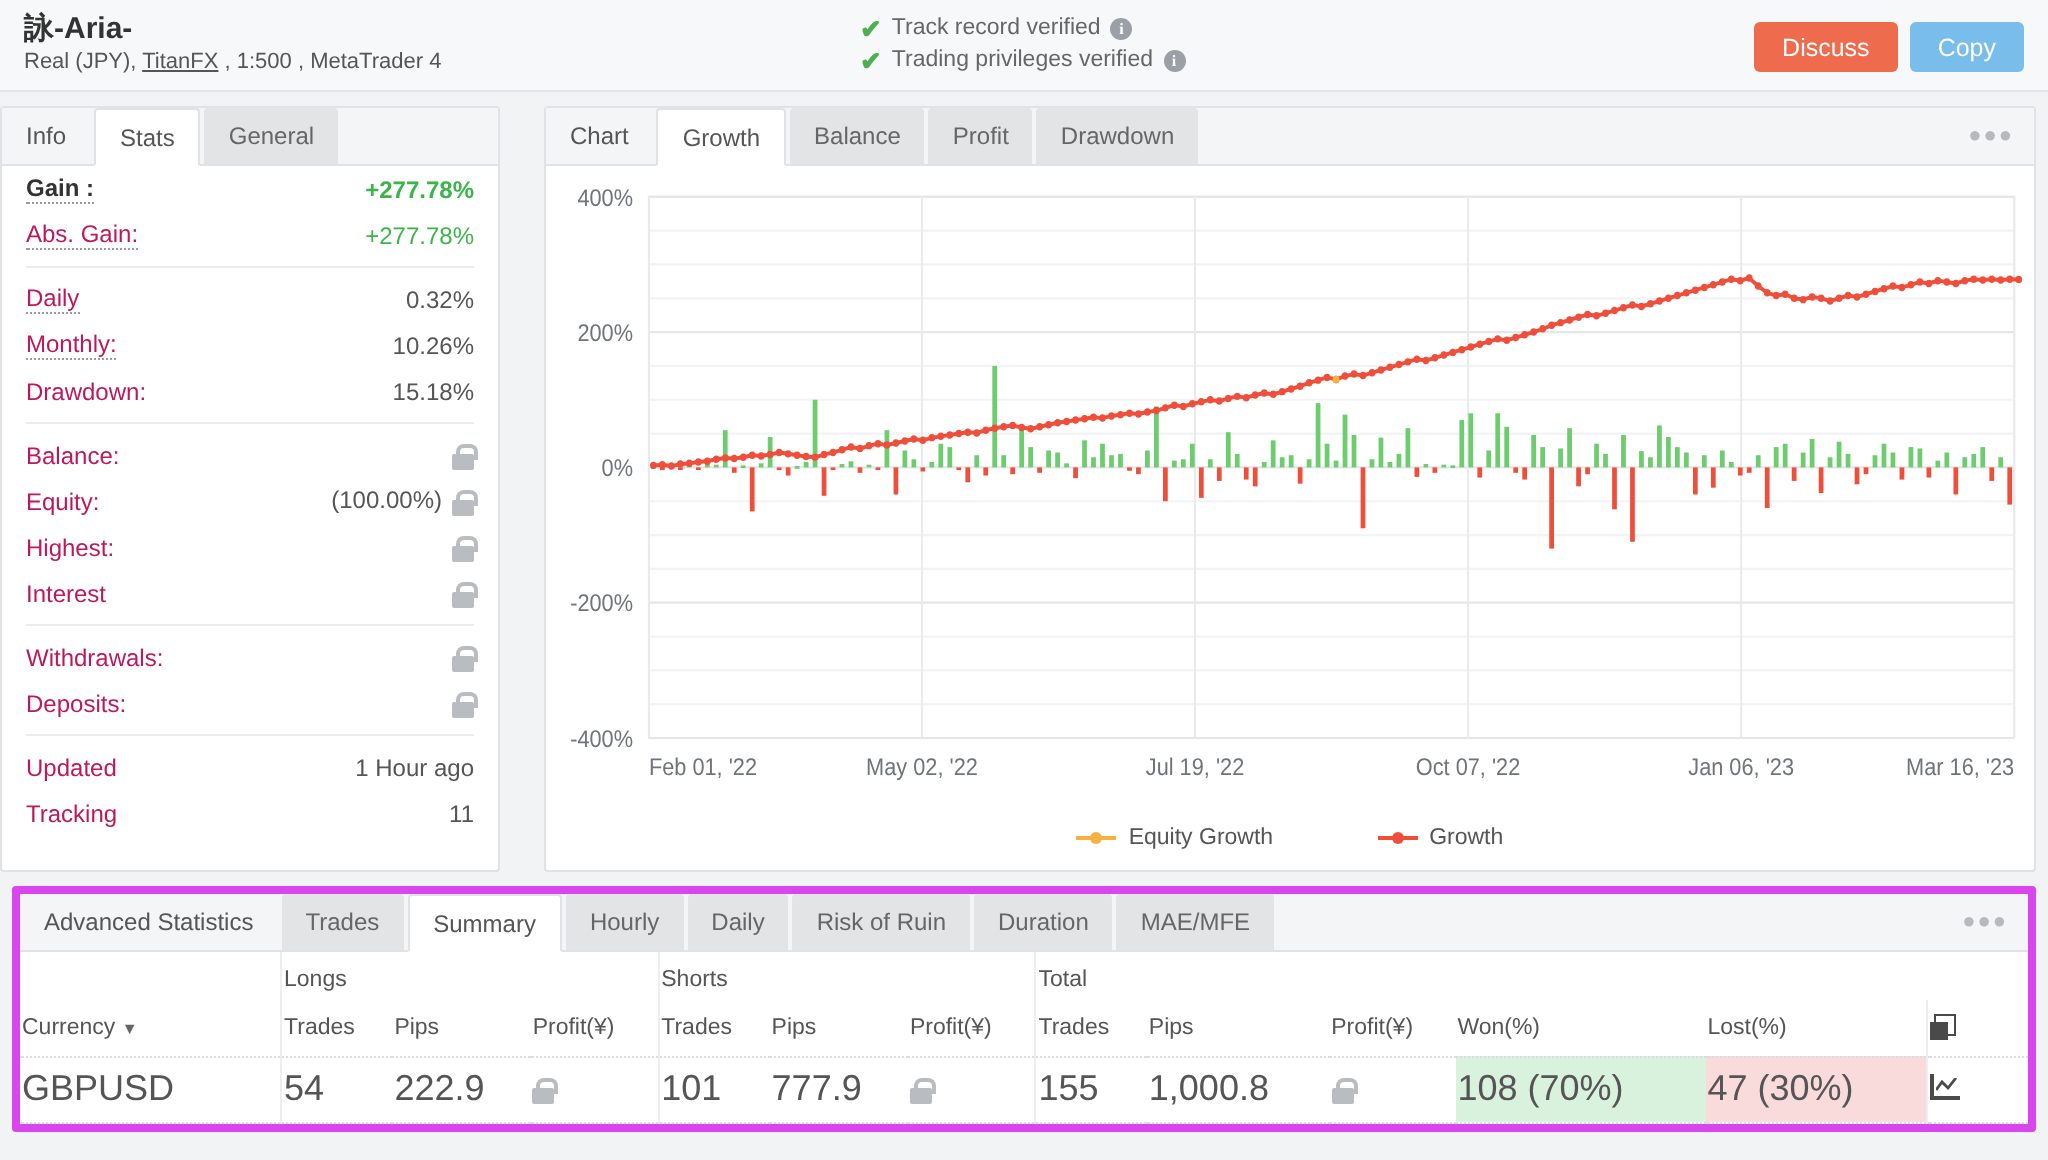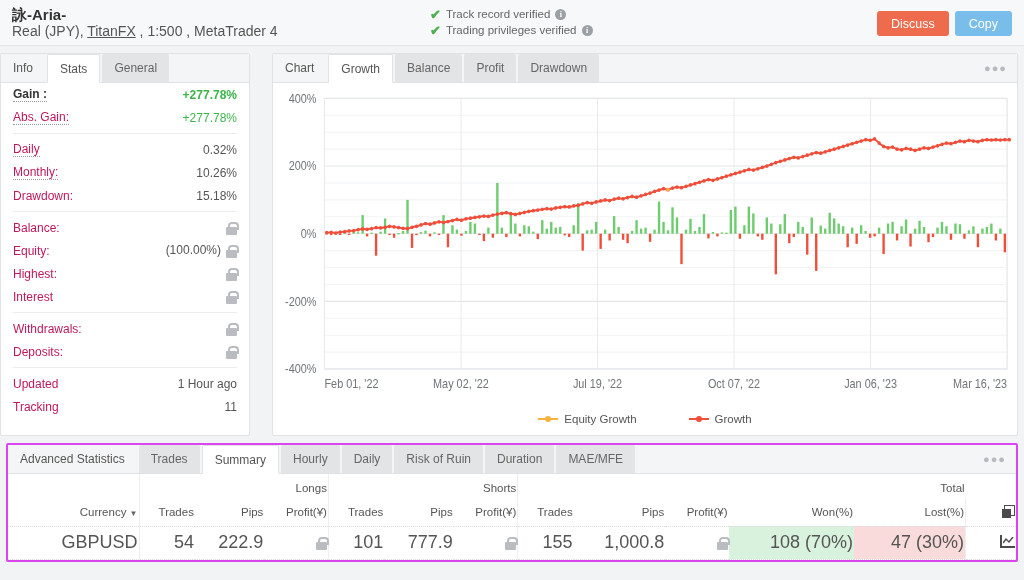--- a/index.html
+++ b/index.html
@@ -20,21 +20,21 @@
     background: #f7f8f9;
     border-bottom: 1px solid #e3e5e8;
     display: flex;
     align-items: center;
   }
   .acct-block { padding-left: 12px; width: 430px; }
   .acct-name {
     font-size: 15px; font-weight: bold; color: #333;
     line-height: 15px; margin-bottom: 2px;
   }
-  .acct-meta { font-size: 14px; color: #555; line-height: 14px; }
+  .acct-meta { font-size: 11px; color: #555; line-height: 14px; }
   .acct-meta a { color: #555; text-decoration: underline; }
 
   .verif-block {
     width: 300px;
     display: flex; flex-direction: column;
     justify-content: center;
     gap: 3px;
   }
   .verif-row {
     display: flex; align-items: center;
@@ -167,30 +167,30 @@
   }
   .leg-mark::after {
     content: ""; position: absolute; left: 7px; top: 2px;
     width: 6px; height: 6px; border-radius: 50%; background: var(--c);
   }
 
   
   .bottom {
     margin: 7px 6px 0 6px;
     background: #fff;
-    border: 2px solid #d946ef;
+    border: 4px solid #d946ef;
     border-radius: 2px;
   }
   table.stats {
     width: 100%;
     border-collapse: collapse;
     font-size: 12px;
   }
   table.stats th, table.stats td {
-    text-align: right;
+    text-align: left;
     font-weight: normal;
     color: #555;
   }
   .grp-row th { height: 24px; padding-top: 4px; font-size: 11.5px; color: #666; }
   .hdr-row th {
     height: 28px;
     font-size: 11.5px;
     color: #555;
     border-bottom: 1px dotted #dadcdf;
   }

